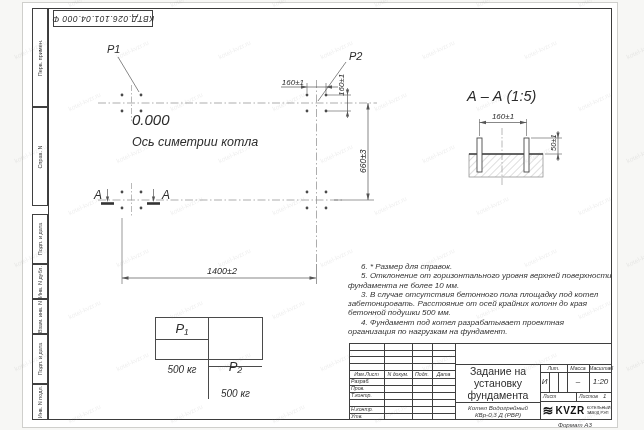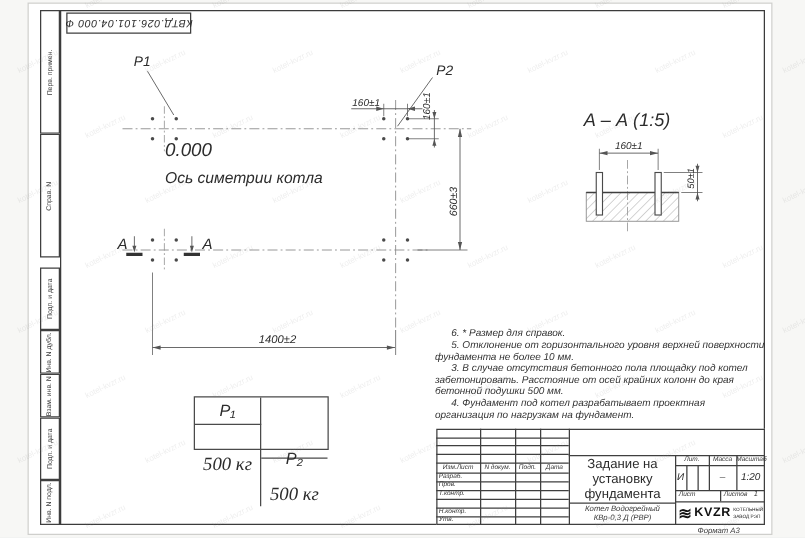--- a/index.html
+++ b/index.html
@@ -29,21 +29,21 @@
   .logo-coil{font-size:13px;font-weight:bold;color:#111;line-height:13px;}
   .logo-word{font-weight:bold;font-size:10px;letter-spacing:.5px;color:#111;}
   .logo-sub{font-size:3.8px;line-height:4.2px;color:#222;}
   .fmt{left:558px;top:421px;font-size:6.2px;font-style:italic;color:#3a3a3a;}
   .notes{left:348px;top:262px;width:264px;font-size:8px;line-height:9.3px;font-style:italic;color:#333;}
   .notes p{margin:0;text-indent:13px;}
   .load-table{left:155px;top:317px;width:108px;height:43px;border:1.2px solid #4a4a4a;box-sizing:border-box;background:#fff;
               display:grid;grid-template-columns:1fr 1fr;grid-template-rows:22px 1fr;}
   .load-table div{display:flex;align-items:center;justify-content:center;font-style:italic;border-right:1px solid #4a4a4a;border-bottom:1px solid #4a4a4a;}
   .load-table div:nth-child(2n){border-right:none;margin-top:48px;}
-  .load-table div:nth-child(n+3){border-bottom:none;font-size:15px;font-family:Liberation Serif, serif;}
+  .load-table div:nth-child(n+3){border-bottom:none;font-size:10px;}
   .load-table .hd{font-size:13px;}
   .wm{left:0;top:0;width:644px;height:430px;pointer-events:none;z-index:60;}
   .wm span{position:absolute;transform:rotate(-26deg);font-size:6.5px;color:rgba(140,140,140,.15);white-space:nowrap;}
 </style>
 </head>
 <body>
 
 <div class="stage">
 
   <div class="abs sheet"></div>

